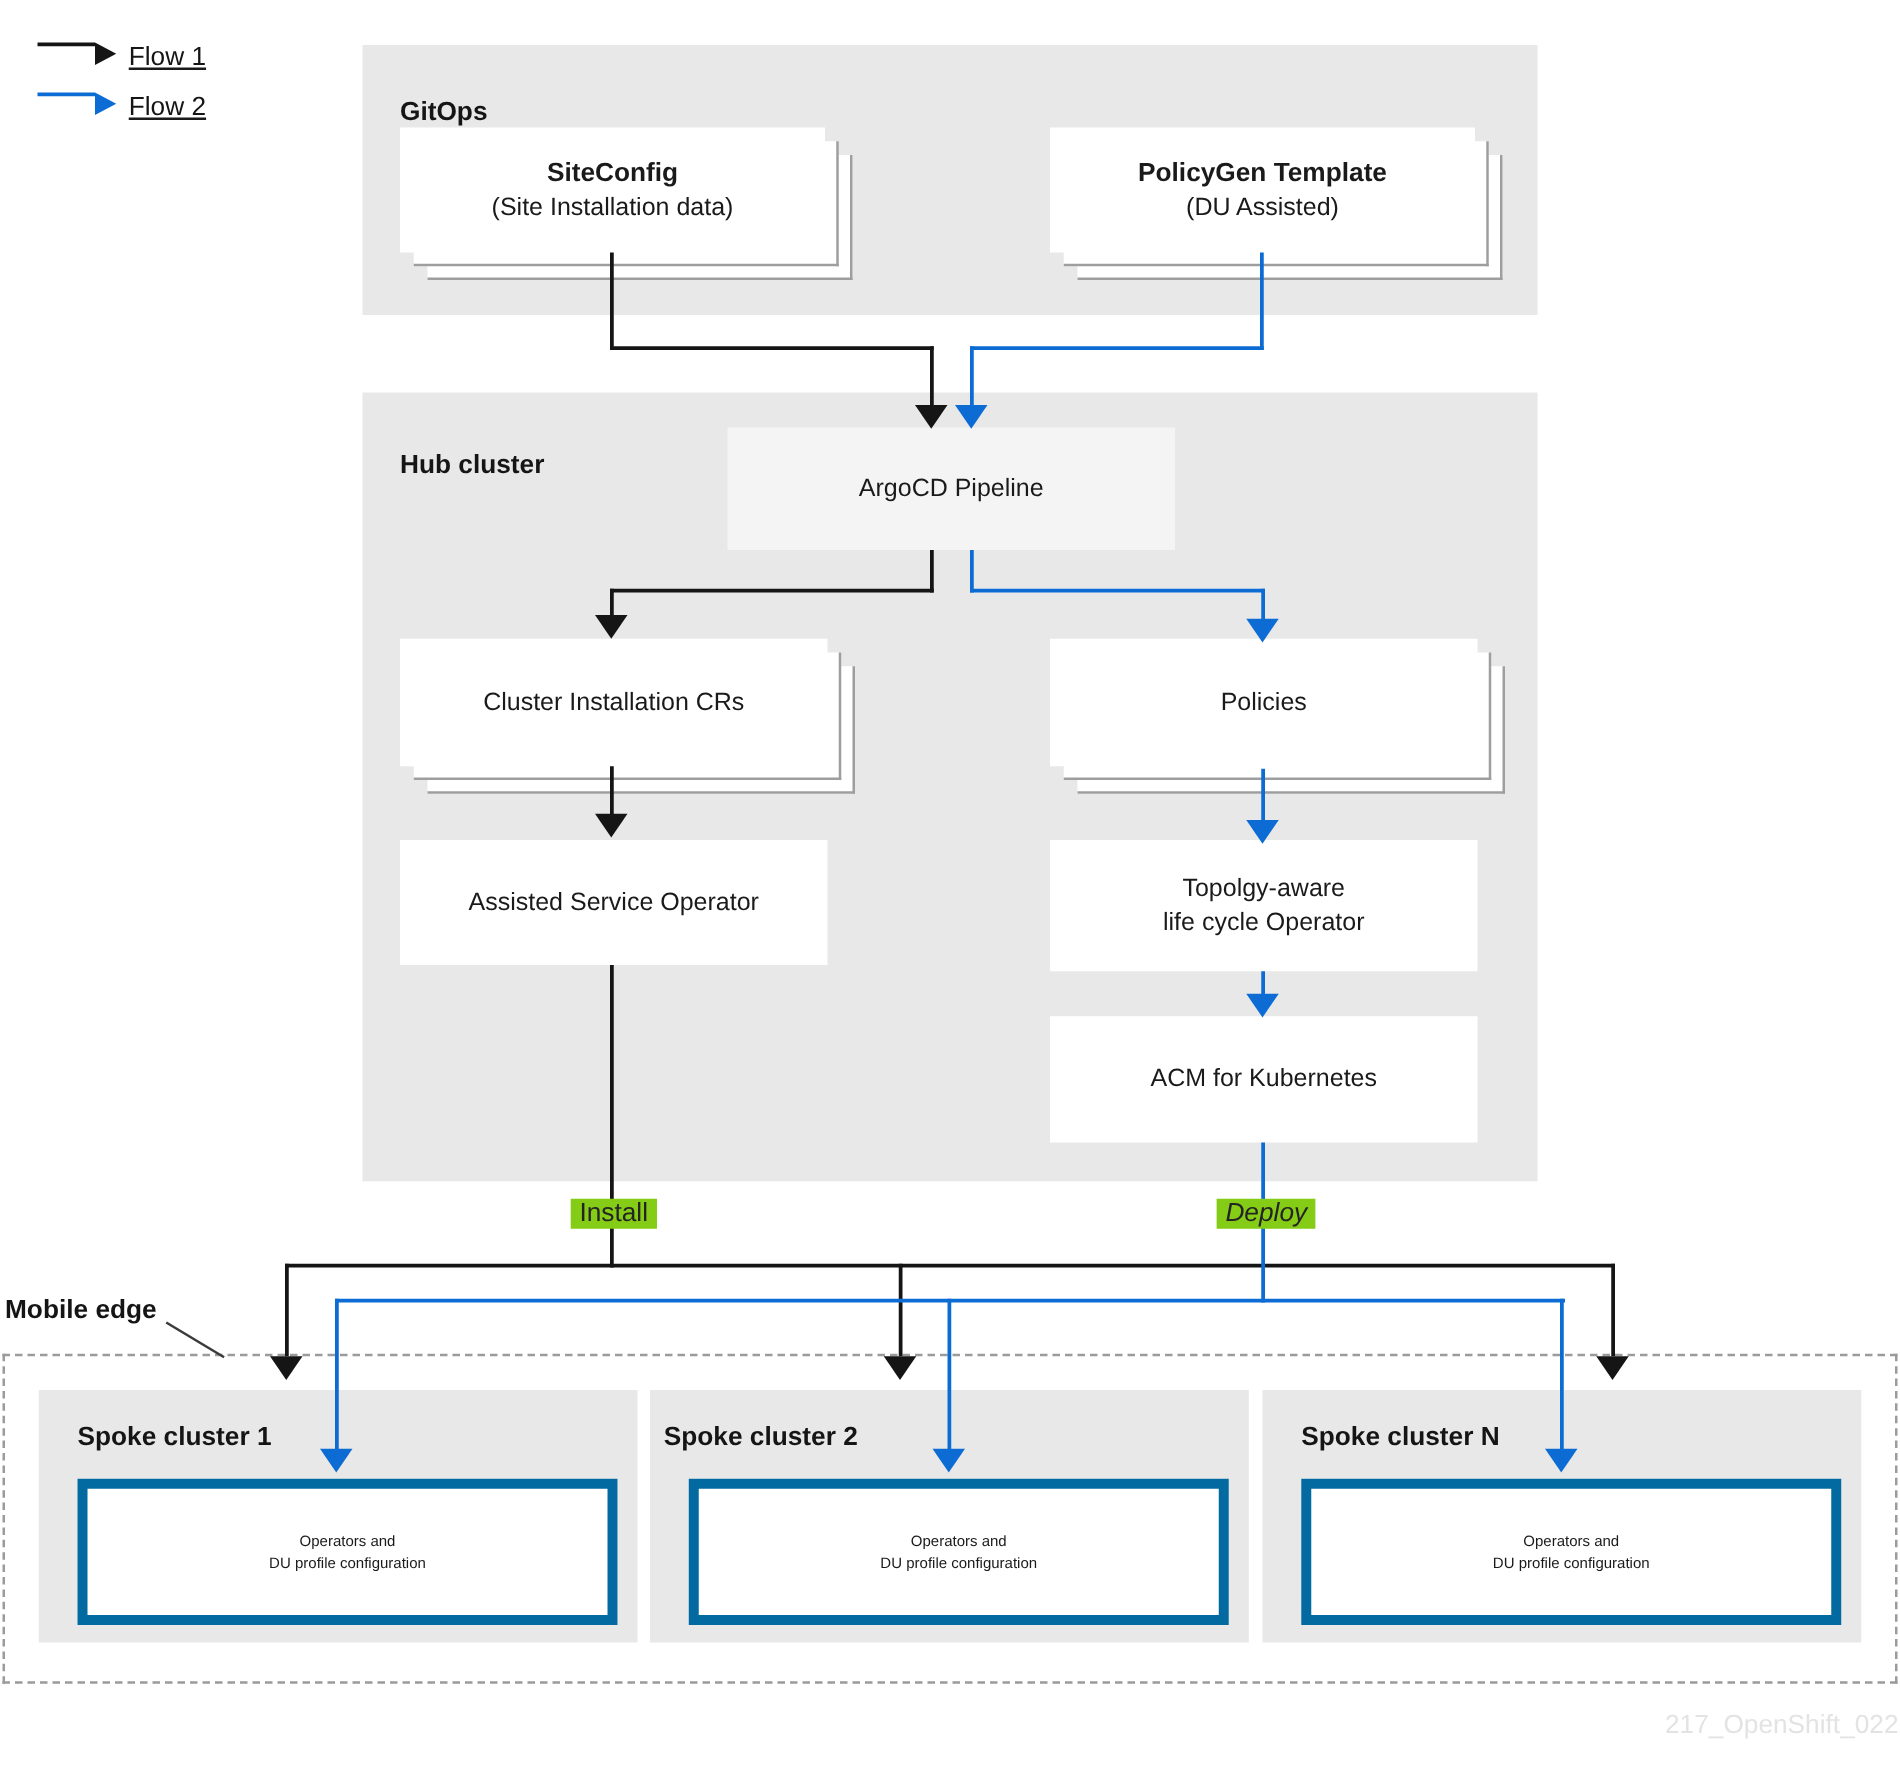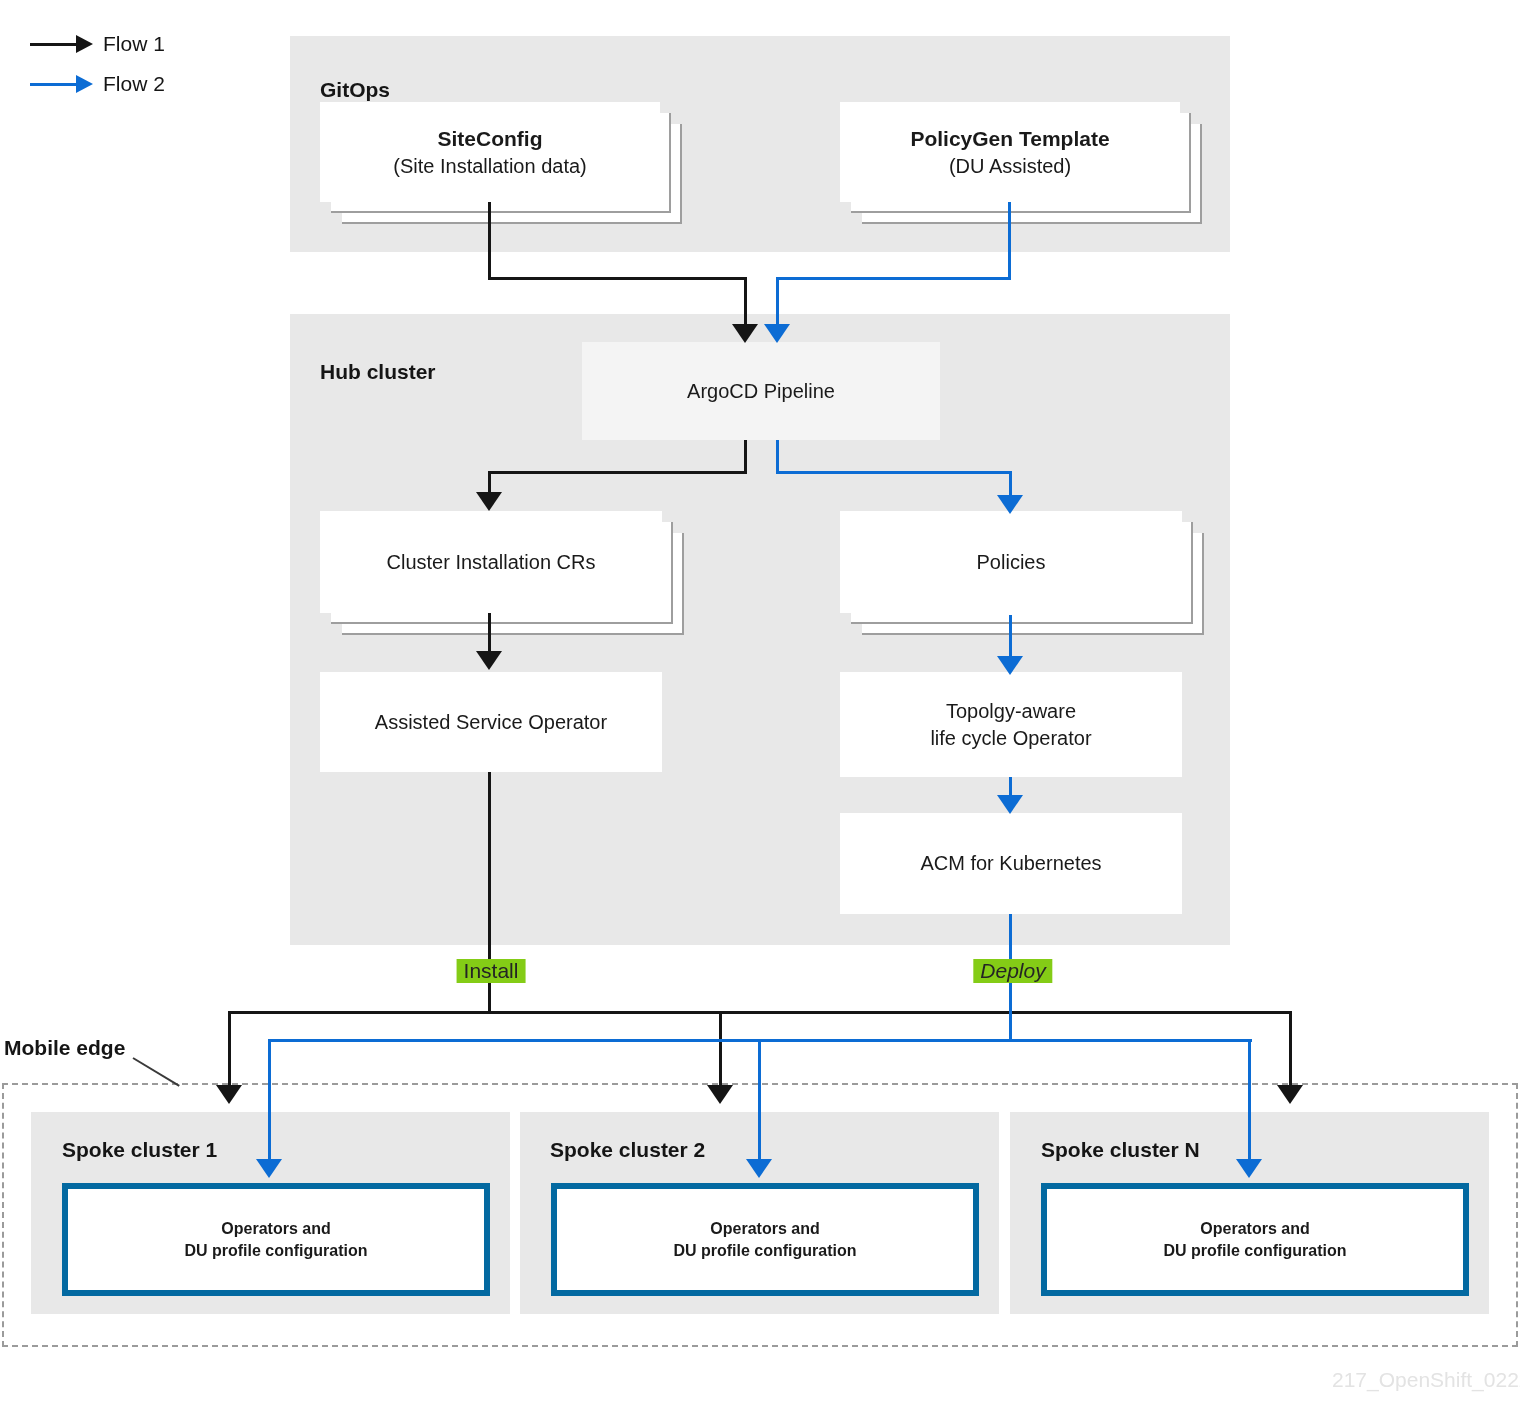--- a/index.html
+++ b/index.html
@@ -29,35 +29,35 @@
   }
   .node .title-bold { font-weight:bold; font-size:21px; }
   .sheet {
     position:absolute; inset:0; background:#ffffff;
     border-right:2px solid #9e9e9e; border-bottom:2px solid #9e9e9e;
     display:block;
   }
   .sheet.s1 { transform:translate(11px,11px); }
   .sheet.s2 { transform:translate(22px,22px); }
   .bluebox {
-    position:absolute; background:#ffffff; border:6px solid #0369a1;
+    position:absolute; background:#ffffff; border:8px solid #0369a1;
     display:flex; flex-direction:column; align-items:center; justify-content:center;
-    font-size:16px; line-height:1.35; text-align:center; color:#1a1a1a;font-weight:bold;
+    font-size:12px; line-height:1.35; text-align:center; color:#1a1a1a;
   }
   .ln { position:absolute; background:#151515; }
   .ln.v { width:3px; }
   .ln.h { height:3px; }
   .ln.b { background:#0c6cd4; }
   .ah {
     position:absolute; width:0; height:0;
     border-left:13px solid transparent; border-right:13px solid transparent;
     border-top:19px solid #151515;
   }
   .ah.b { border-top-color:#0c6cd4; }
-  .legend-row { position:absolute; display:flex; align-items:center; height:20px; }
+  .legend-row { position:absolute; display:flex; height:20px;text-decoration:underline; }
   .legend-line { width:46px; height:3px; background:#151515; }
   .legend-line.b { background:#0c6cd4; }
   .legend-head {
     width:0; height:0;
     border-top:9px solid transparent; border-bottom:9px solid transparent;
     border-left:17px solid #151515;
   }
   .legend-head.b { border-left-color:#0c6cd4; }
   .legend-text { margin-left:10px; font-size:21px; color:#151515; }
   .flow-label {
@@ -100,21 +100,21 @@
 
   <div class="dashedbox" style="left:2px; top:1083px; width:1512px; height:260px;"></div>
   <div class="section-label" style="left:4px; top:1036px;">Mobile edge</div>
   <div class="callout-line" style="left:133px; top:1057px; width:54px; transform:rotate(31deg);"></div>
 
   <div class="section" style="left:31px; top:1112px; width:479px; height:202px;"></div>
   <div class="section" style="left:520px; top:1112px; width:479px; height:202px;"></div>
   <div class="section" style="left:1010px; top:1112px; width:479px; height:202px;"></div>
 
   <div class="section-label" style="left:62px; top:1138px;">Spoke cluster 1</div>
-  <div class="section-label" style="left:550px; top:1138px;">Spoke cluster 2</div>
+  <div class="section-label" style="left:531px; top:1138px;">Spoke cluster 2</div>
   <div class="section-label" style="left:1041px; top:1138px;">Spoke cluster N</div>
 
   <div class="node transparent" style="left:320px; top:102px; width:340px; height:100px;">
     <i class="sheet s2"></i>
     <i class="sheet s1"></i>
     <div class="inner">
       <div class="title-bold">SiteConfig</div>
       <div>(Site Installation data)</div>
     </div>
   </div>

